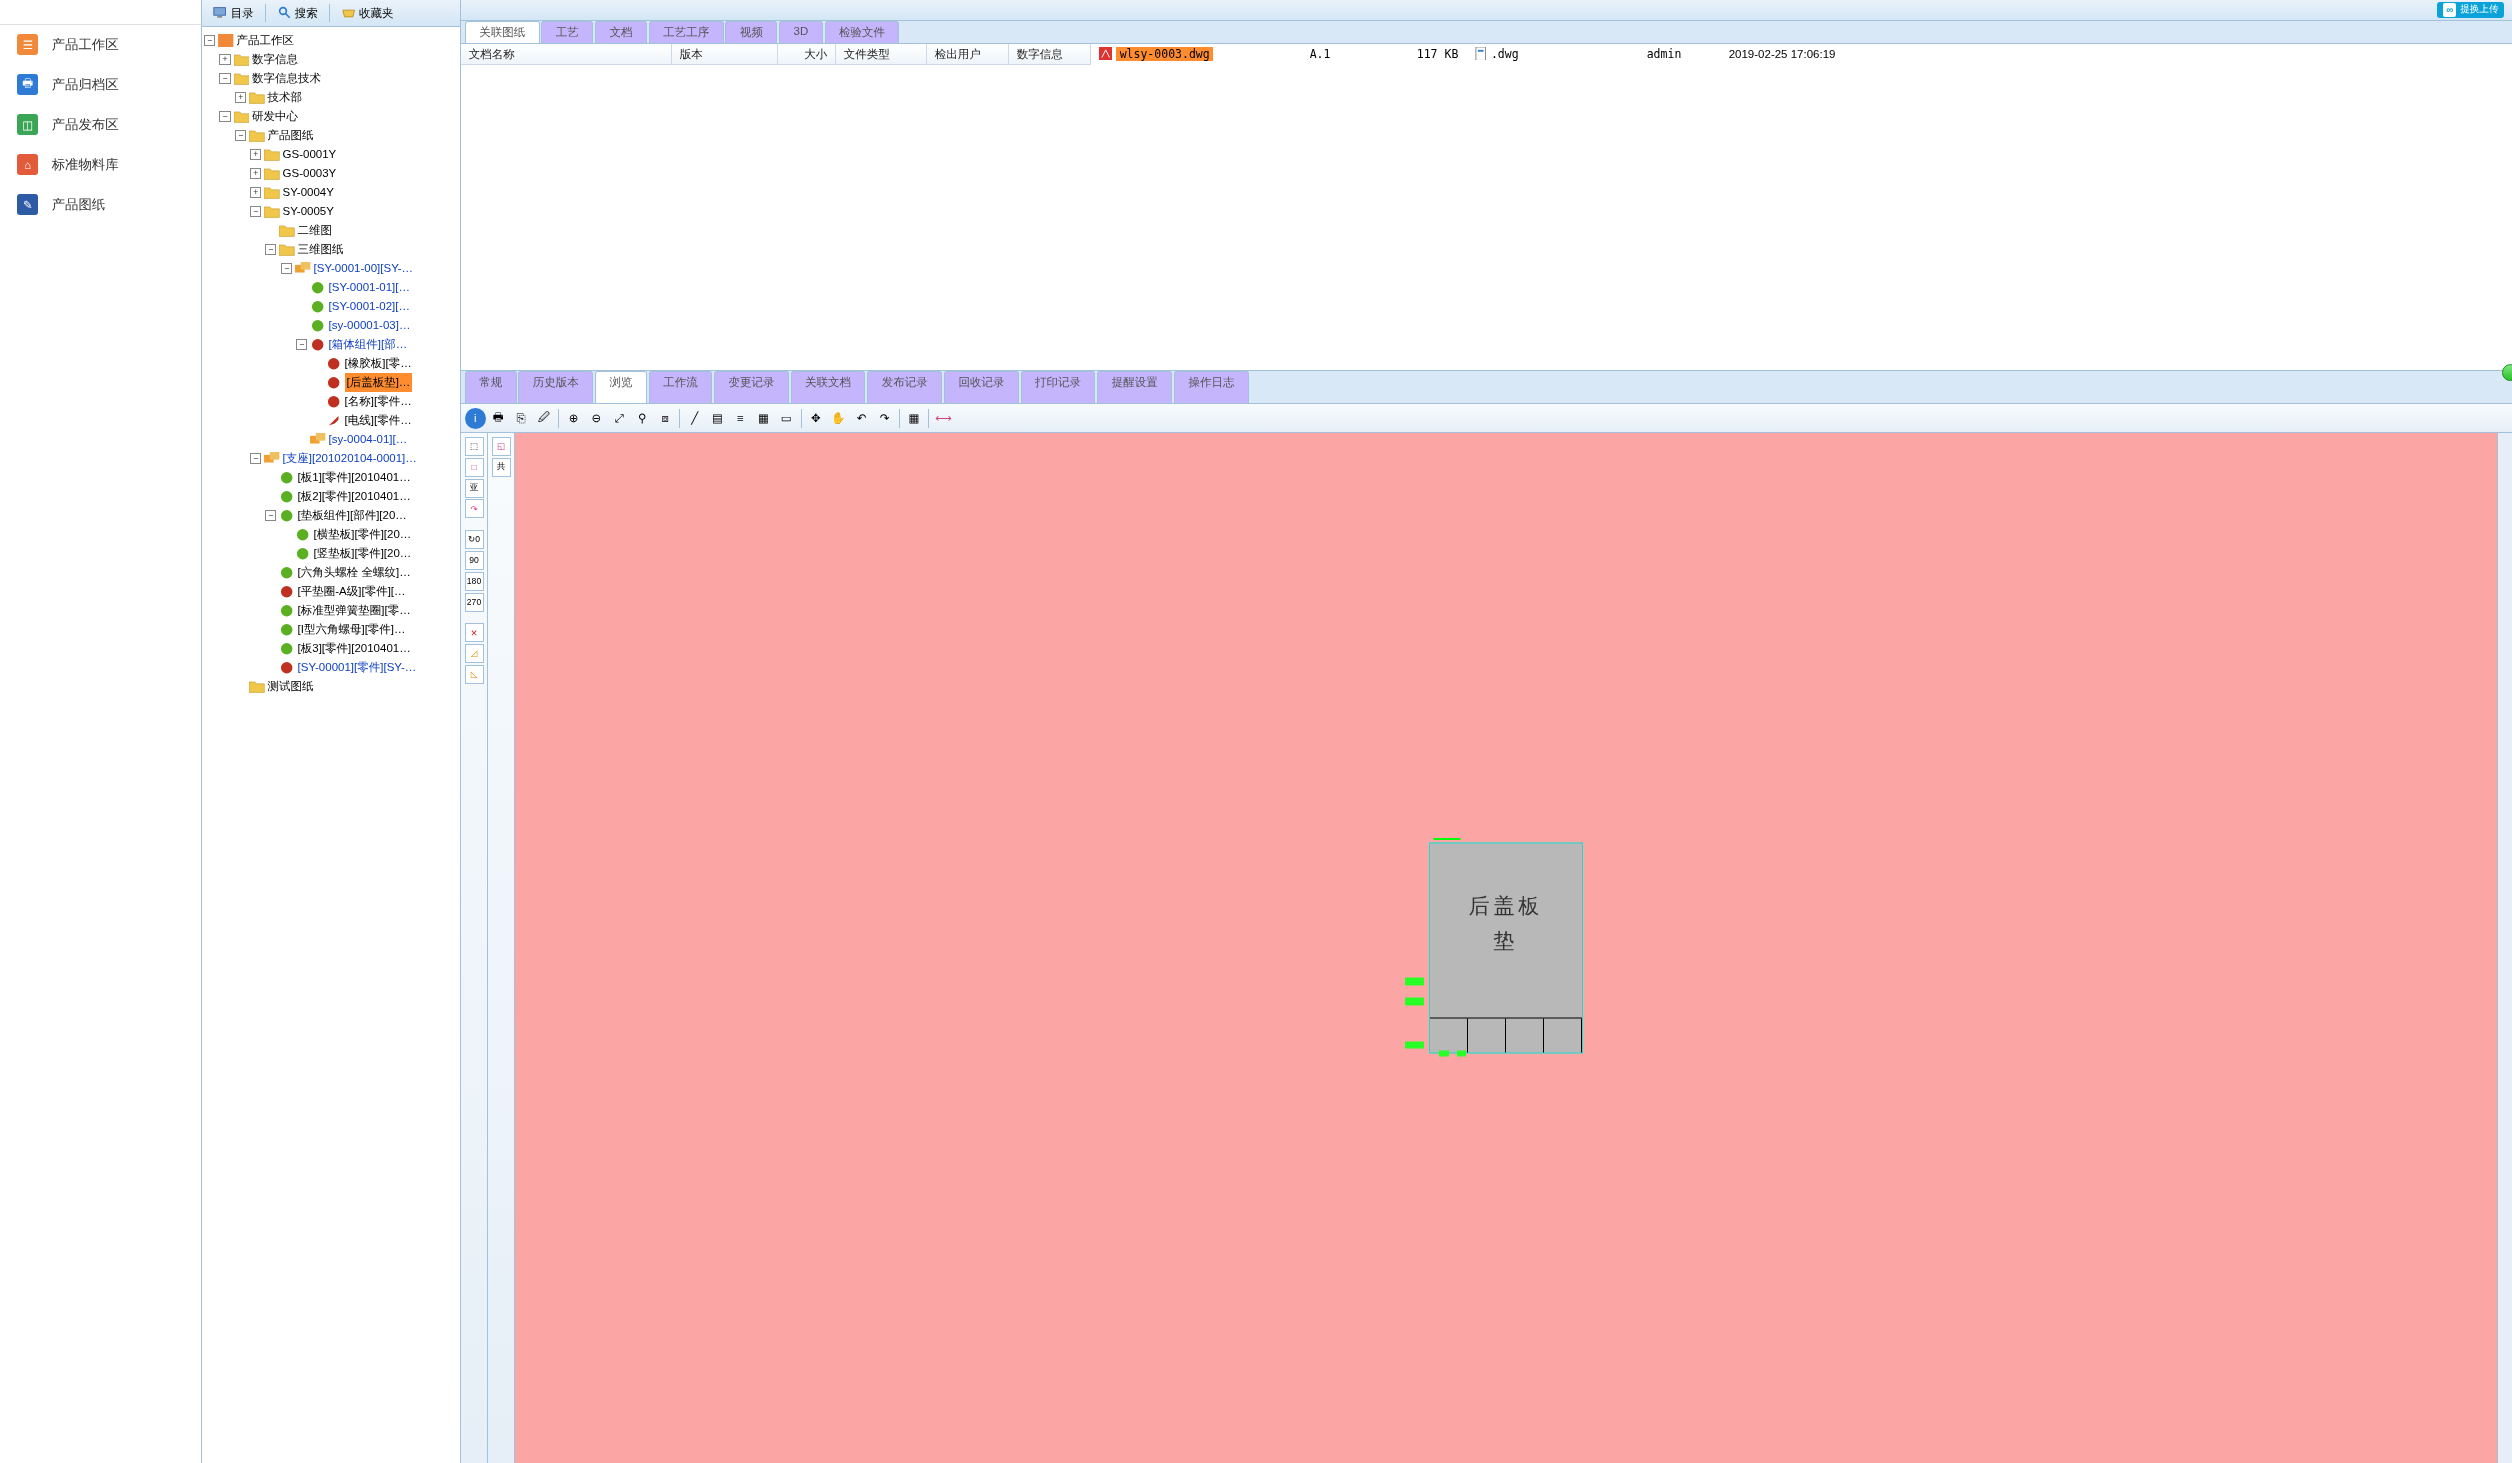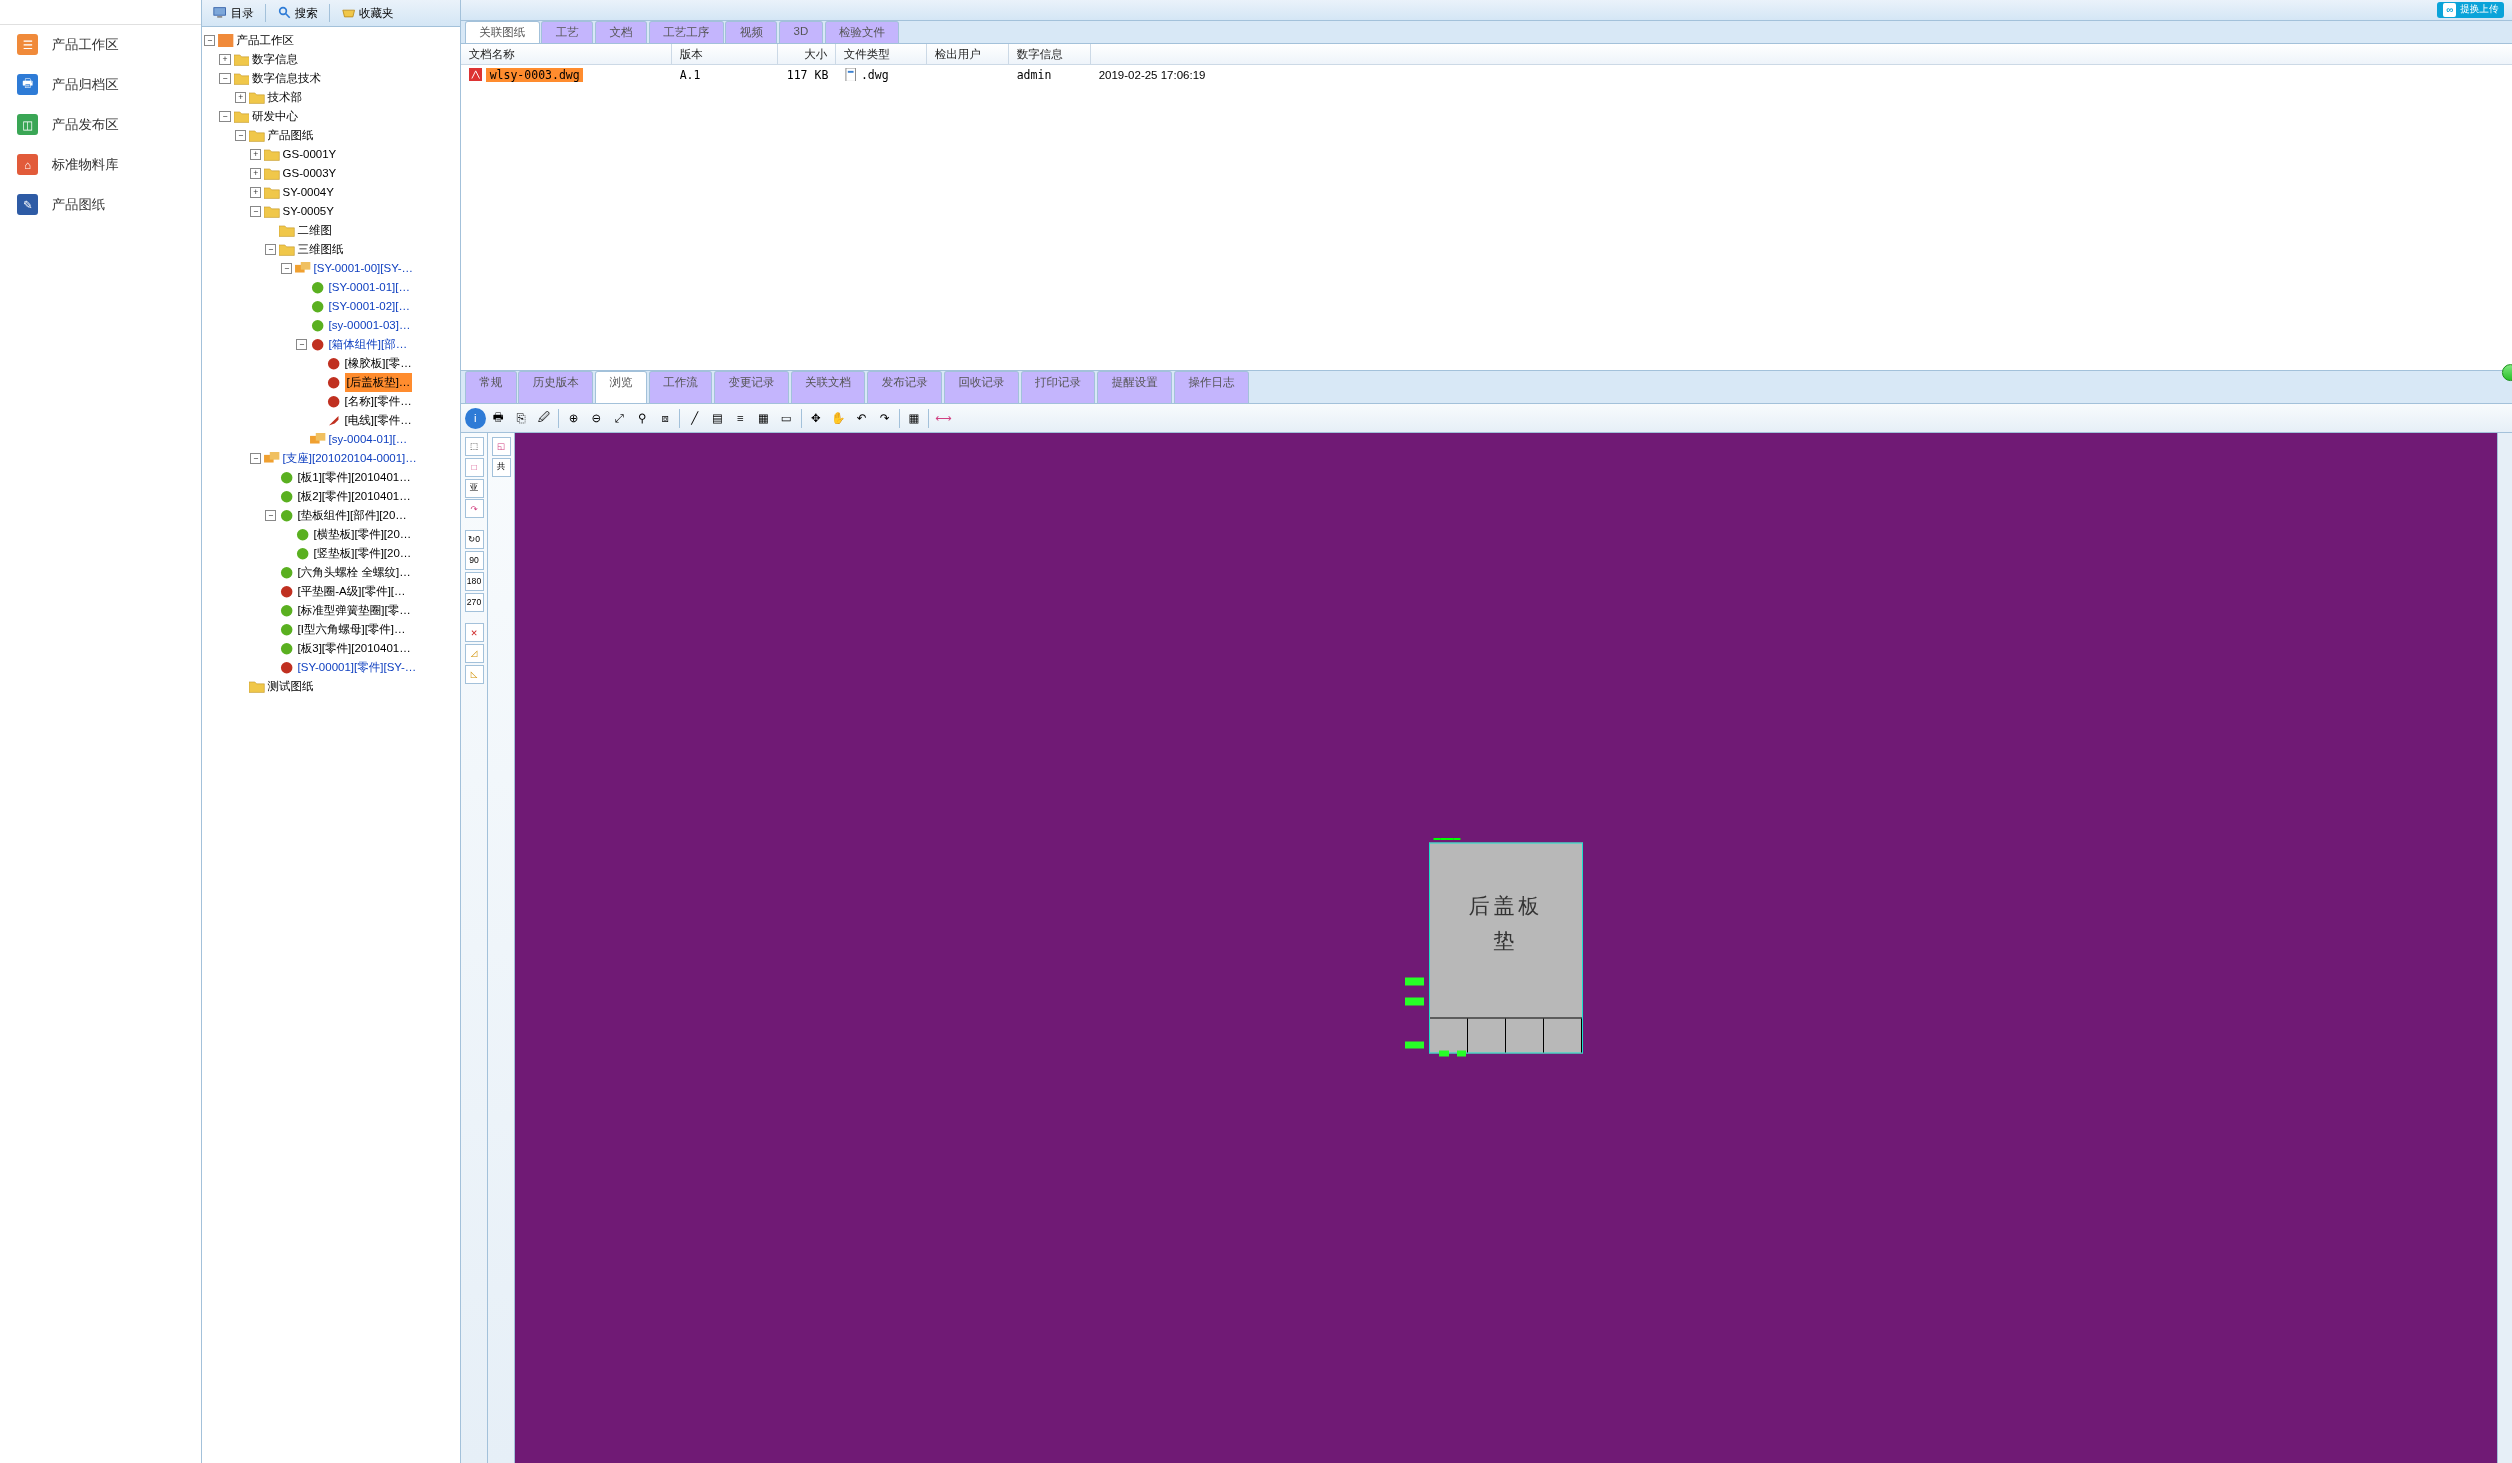--- a/index.html
+++ b/index.html
@@ -38,38 +38,38 @@
 
 .right { flex: 1; display: flex; flex-direction: column; background: #e6eff7; min-width: 0; }
 .top-strip { height: 21px; background: linear-gradient(#eaf2fa,#d4e6f5); border-bottom: 1px solid #a3c1da; display: flex; justify-content: flex-end; align-items: center; padding-right: 7.7px; }
 .quick-btn { background: #0aa3d9; color: #fff; border-radius: 2.9px; font-size: 9.6px; padding: 1px 5.8px; display: flex; align-items: center; gap: 3.8px; }
 .quick-btn .qi { background: #fff; color: #0aa3d9; width: 13.4px; height: 13.4px; display: flex; align-items: center; justify-content: center; font-weight: bold; border-radius: 1.9px; }
 
 .tabs { display: flex; height: 23px; background: #d8e8f6; border-bottom: 1px solid #a3c1da; padding-left: 3.8px; }
 .tab { padding: 2.9px 13.4px 0; border: 1px solid #a3c1da; border-bottom: none; margin-right: 1.9px; background: #c4b5fd; color: #555; cursor: pointer; border-radius: 2.9px 2.9px 0 0; font-size: 11.5px; }
 .tab.active { background: #fff; font-weight: normal; }
 
-.file-list { background: #fff; flex: 0 0 auto; height: 327px; border-bottom: 1px solid #a3c1da; display: flex; flex-direction: column; }
+.file-list { background: #fff; flex: 0 0 auto; height: 327px; border-bottom: 1px solid #a3c1da; display: flex; flex-direction: row; }
 .file-header { display: flex; height: 21px; background: linear-gradient(#fff,#eef4fa); border-bottom: 1px solid #ccd9e6; }
 .fh-cell { border-right: 1px solid #ccd9e6; padding: 2.9px 7.7px; color: #222; font-size: 11.5px; }
 .file-row { display: flex; height: 19px; align-items: center; text-align: center; }
 .fr-cell { padding: 1.9px 7.7px; font-size: 11.5px; display: flex; align-items: center; gap: 3.8px; }
 .file-name-hl { background: #ff8c2e; color: #000; padding: 0 3.8px; font-family: "NSimSun", monospace; }
 .file-ico { width: 13.4px; height: 13.4px; display: inline-block; }
 
 .bottom { flex: 1; display: flex; flex-direction: column; background: #e6eff7; position: relative; min-height: 0; }
 .sub-tabs { display: flex; height: 33px; background: #d8e8f6; border-bottom: 1px solid #a3c1da; padding-left: 3.8px; }
 .viewer-toolbar { height: 29px; background: linear-gradient(#f8fbfd,#e6eff7); border-bottom: 1px solid #a3c1da; display: flex; align-items: center; gap: 1.9px; padding: 0 3.8px; }
 .vt-btn { width: 21px; height: 21px; display: flex; align-items: center; justify-content: center; border: 1px solid transparent; cursor: pointer; font-size: 11.5px; }
 .vt-sep { width: 1px; height: 19px; background: #a3c1da; margin: 0 1.9px; }
 
 .viewer-area { flex: 1; display: flex; background: #b8b8b8; min-height: 0; }
 .viewer-left-tools { width: 27px; background: linear-gradient(#f8fbfd,#e6eff7); border-right: 1px solid #a3c1da; display: flex; flex-direction: column; align-items: center; padding-top: 3.8px; gap: 1.9px; }
 .vlt-btn { width: 19px; height: 19px; border: 1px solid #a3c1da; display: flex; align-items: center; justify-content: center; font-size: 8.6px; cursor: pointer; background: #fff; }
-.canvas { flex: 1; position: relative; overflow: auto; background: #701a75; }
+.canvas { flex: 1; position: relative; overflow: auto; background: #fca5a5; }
 .drawing-sheet { position: absolute; left: 50%; top: 50%; transform: translate(-50%,-50%); width: 154px; height: 211px; border: 1.9px solid #19e0cc; background: #b8b8b8; }
 .drawing-title { position: absolute; left: 50%; top: 38%; transform: translate(-50%,-50%); font-size: 21px; color: #333; text-align: center; letter-spacing: 3.8px; line-height: 35px; }
 .title-block { position: absolute; bottom: 0; left: 0; right: 0; height: 35px; border-top: 1px solid #000; display: flex; }
 .tb-seg { border-right: 1px solid #000; flex: 1; }
 .green-marks { position: absolute; font-size: 6.7px; color: #0f0; }
 .gm-top { top: -9.6px; left: 3.8px; }
 .scrollbar-v { width: 15.4px; background: #e6eff7; border-left: 1px solid #a3c1da; }
 .green-dot { background: #27ff27; position: absolute; }
 
 

